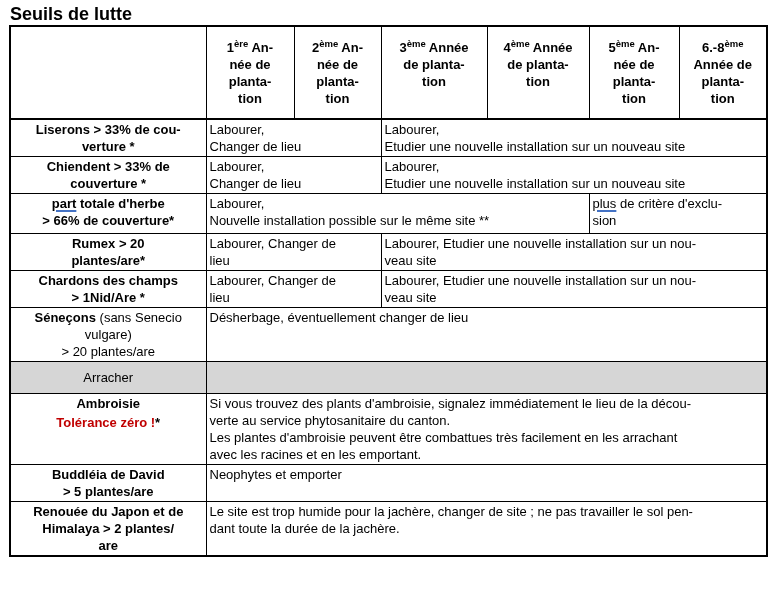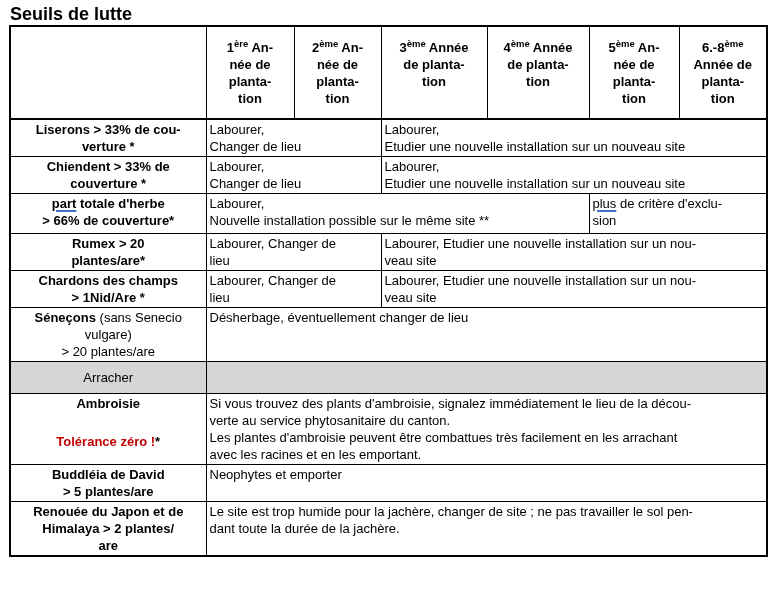--- a/index.html
+++ b/index.html
@@ -32,21 +32,21 @@
   td.ctr{}
   td.mid{vertical-align:middle;}
   .b{font-weight:bold;}
   .ins{
     text-decoration:underline;
     text-decoration-color:var(--ins);
     text-decoration-thickness:1.5px;
     text-underline-offset:2px;
   }
   tr.neo td{background:var(--neo);vertical-align:middle;}
-  .warn{color:var(--red);font-weight:bold;margin-top:21px;}
+  .warn{color:var(--red);font-weight:bold;margin-top:2px;}
   .warn .sfx{color:#000;}
 </style>
 </head>
 <body>
 
 <div class="page">
   <div class="doc-title">Seuils de lutte</div>
 
   <table class="grid">
     <colgroup>

